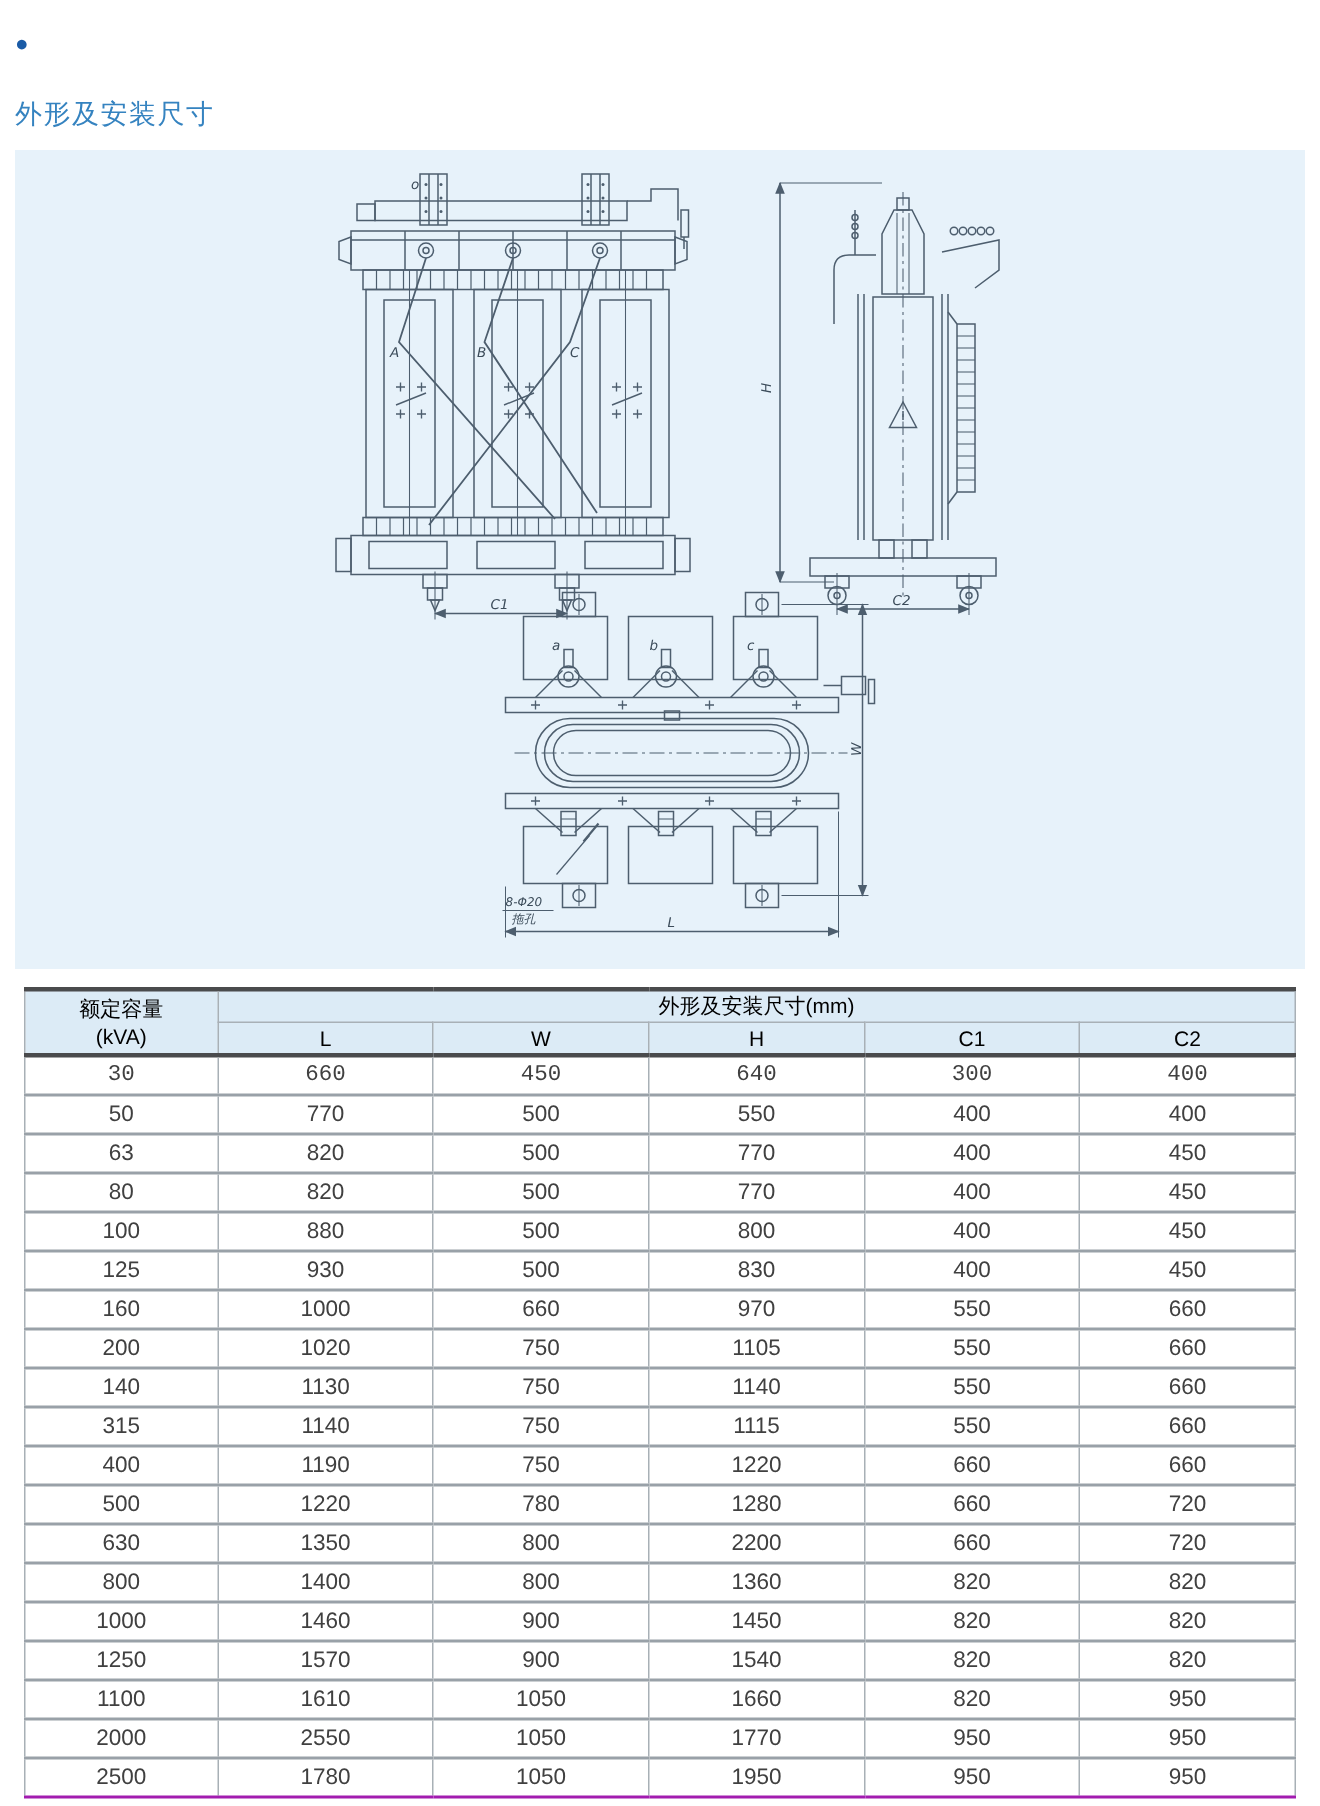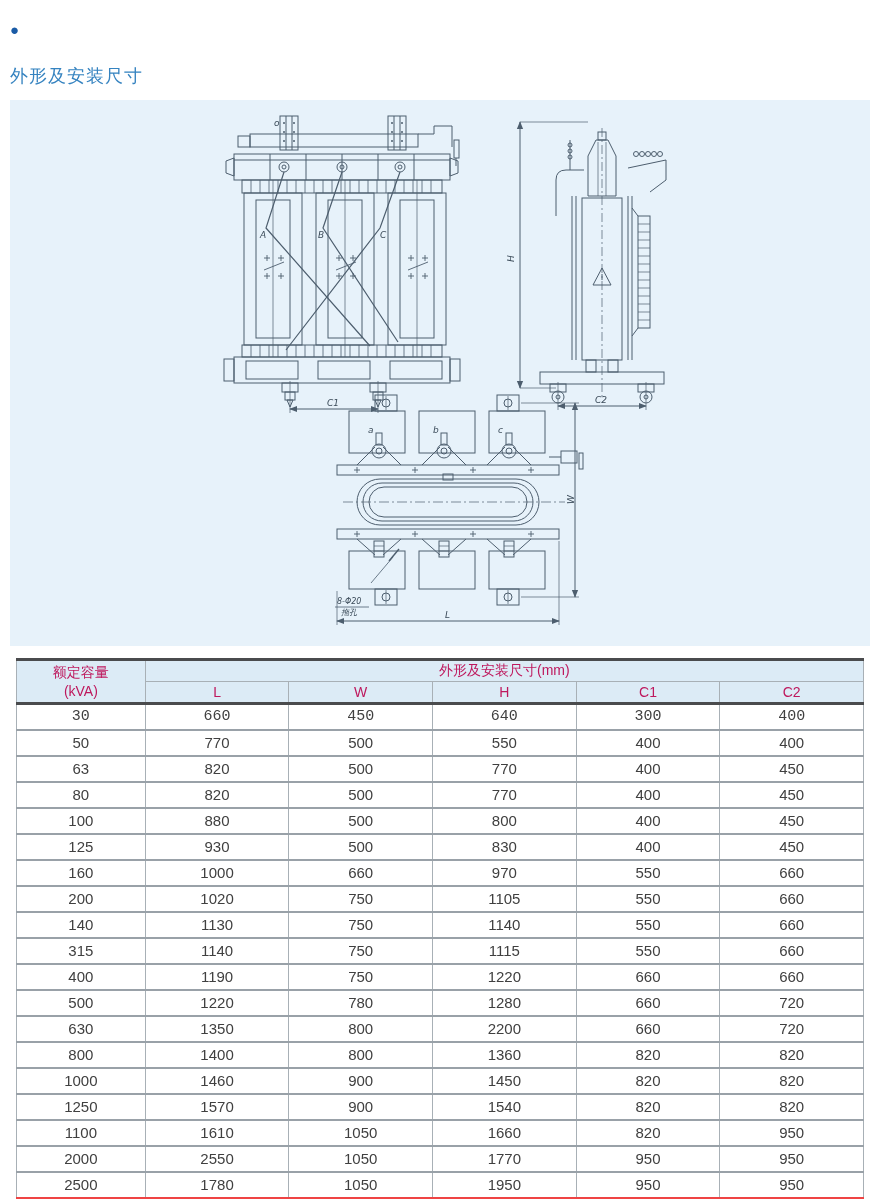--- a/index.html
+++ b/index.html
@@ -70,28 +70,28 @@
     border-left: 1px solid #a8b0b6;
     border-right: 1px solid #a8b0b6;
     font-weight: normal;
     text-align: center;
     vertical-align: middle;
   }
   .dim-table thead th {
     background: #dcebf6;
     height: 22px;
     font-size: 14px;
-    color: #be185d;
+    color: #000000;
   }
   .dim-table thead tr.h1 th { border-top: 3px solid #4a4b4d; }
   .dim-table thead th.cap-cell { line-height: 1.35; font-size: 14px; }
   .dim-table thead tr.h2 th { border-top: 1px solid #a8b0b6; }
   .dim-table tbody td { height: 26px; border-top: 2px solid #99a1a8; }
   .dim-table tbody tr:first-child td { border-top: 3px solid #4a4b4d; font-family: Liberation Mono, monospace; }
-  .dim-table tbody tr:last-child td { border-bottom: 2px solid #ef4444; }
+  .dim-table tbody tr:last-child td { border-bottom: 2px solid #a21caf; }
 </style>
 </head>
 <body>
 
 <div class="title-row">
   <span class="bullet">●</span>
 </div>
 <div class="section-heading">外形及安装尺寸</div>
 
 <div class="drawing-panel">

